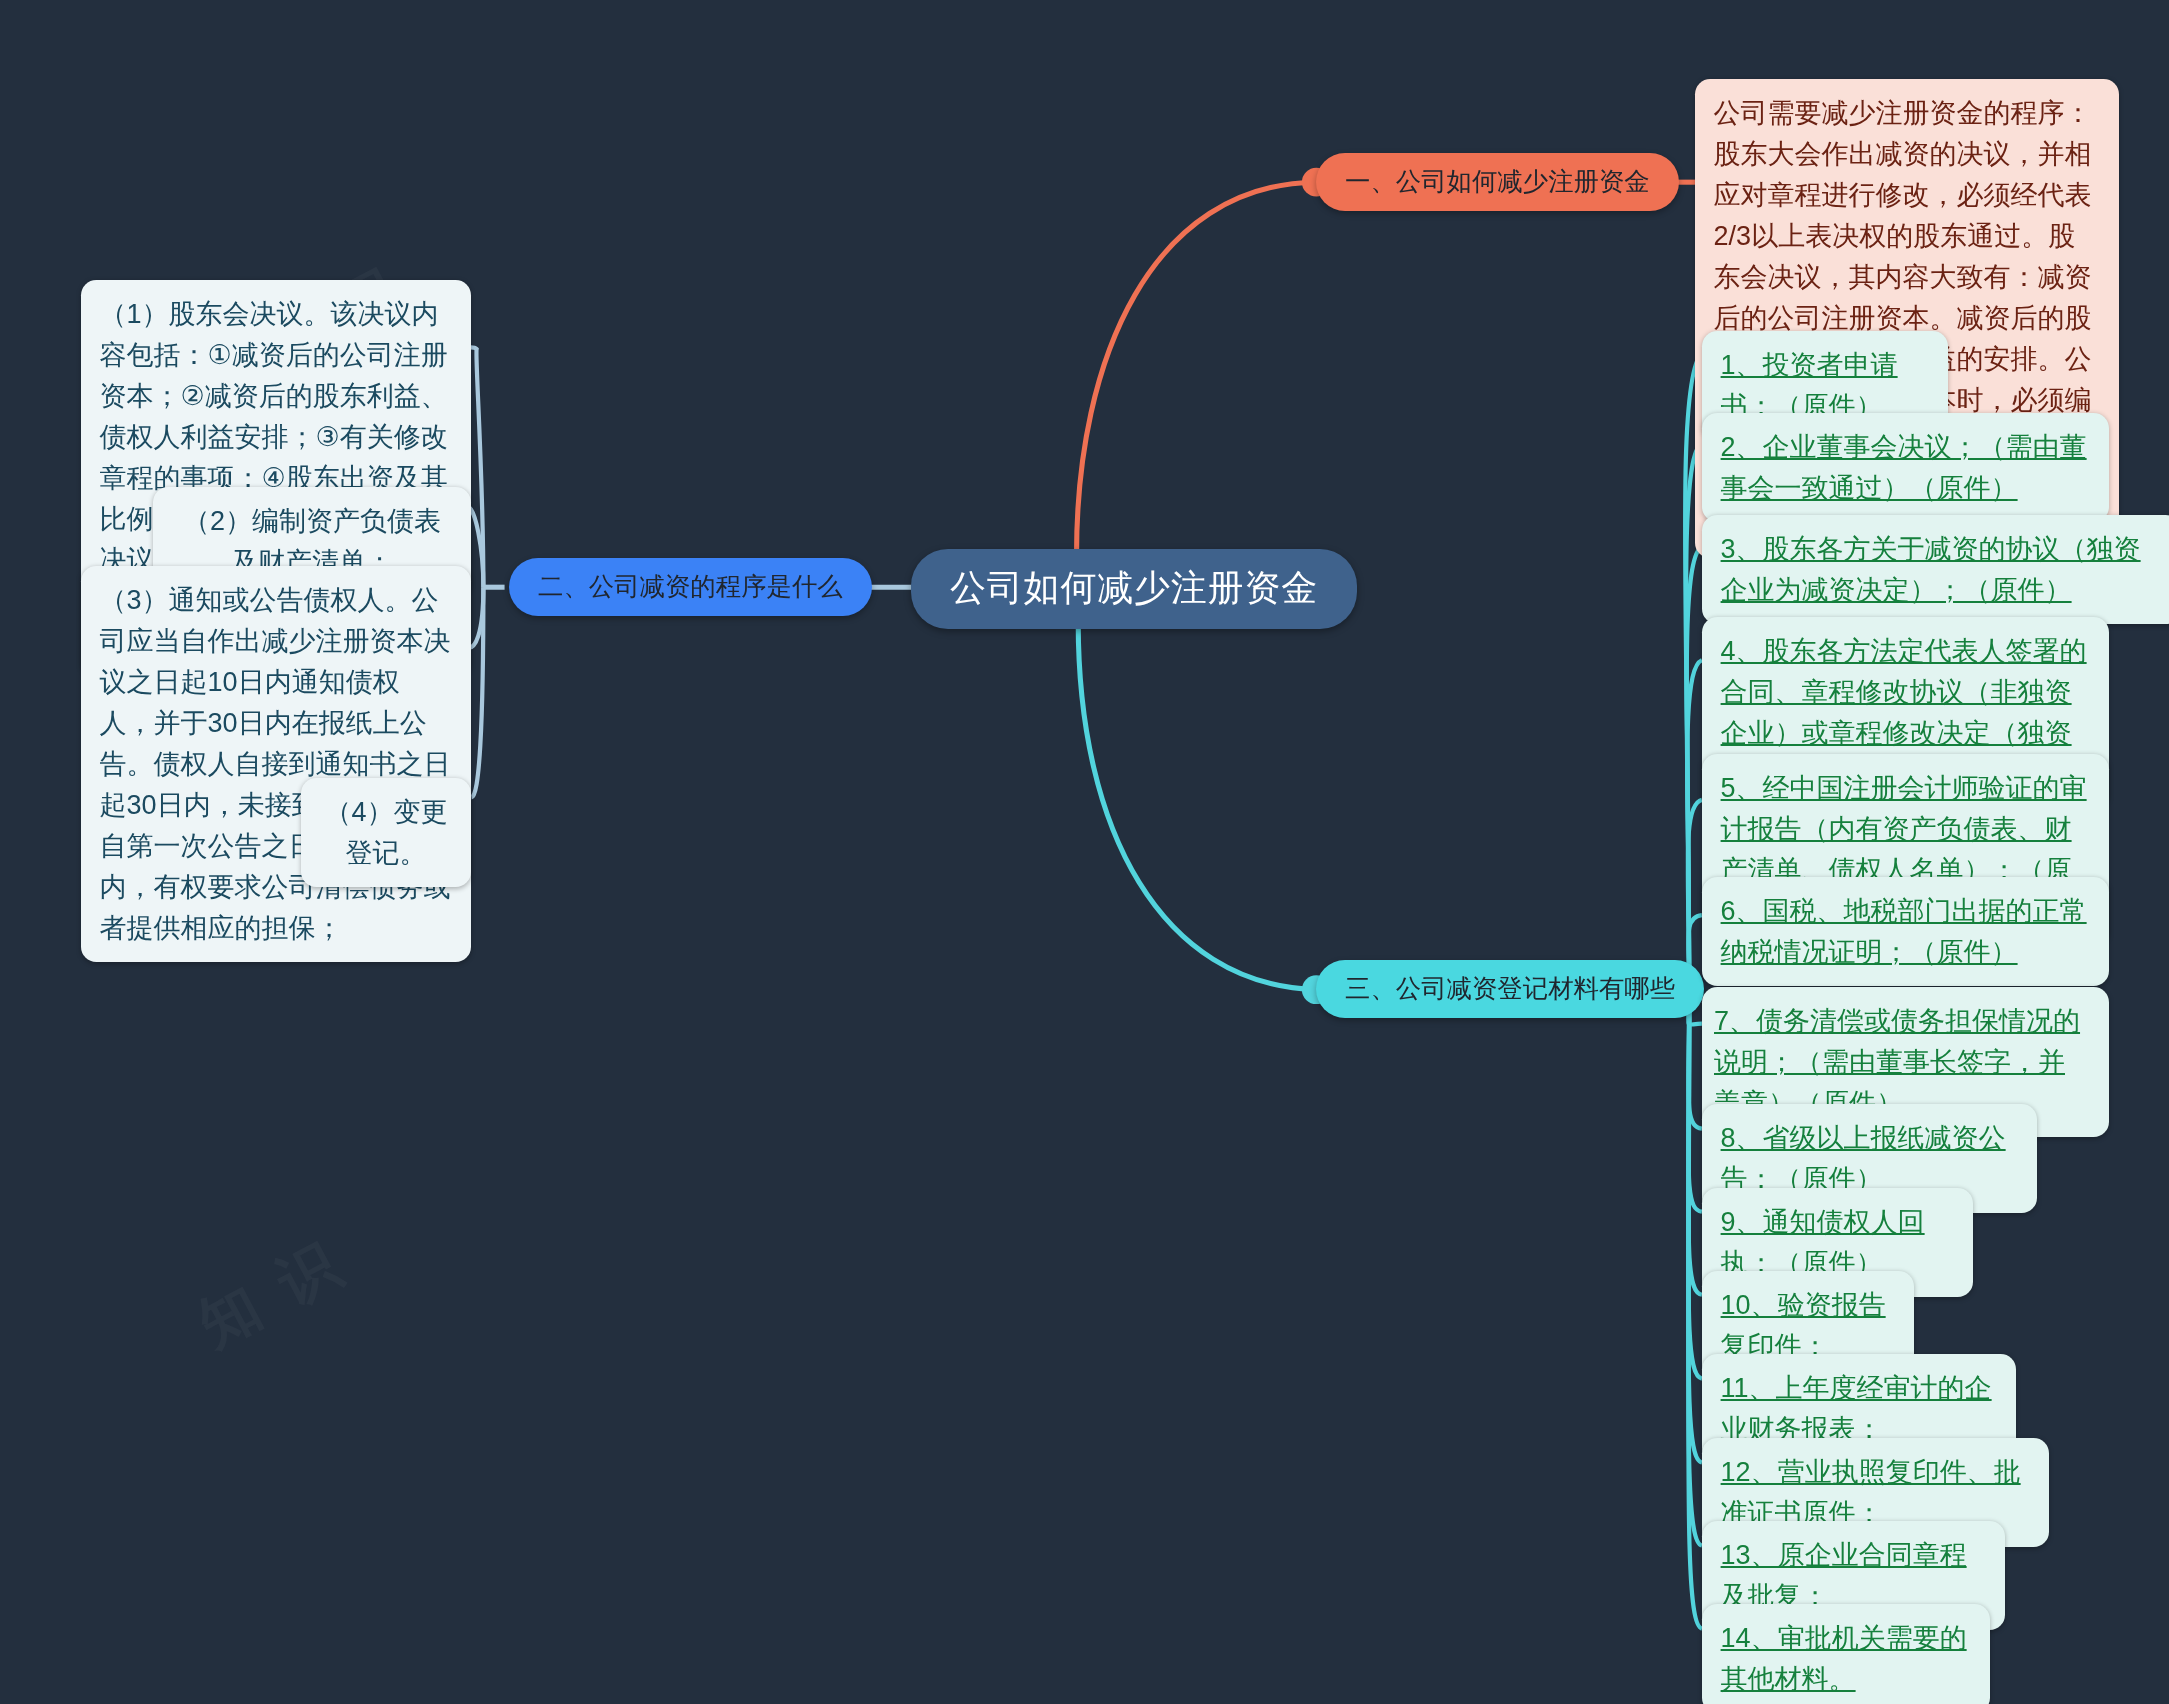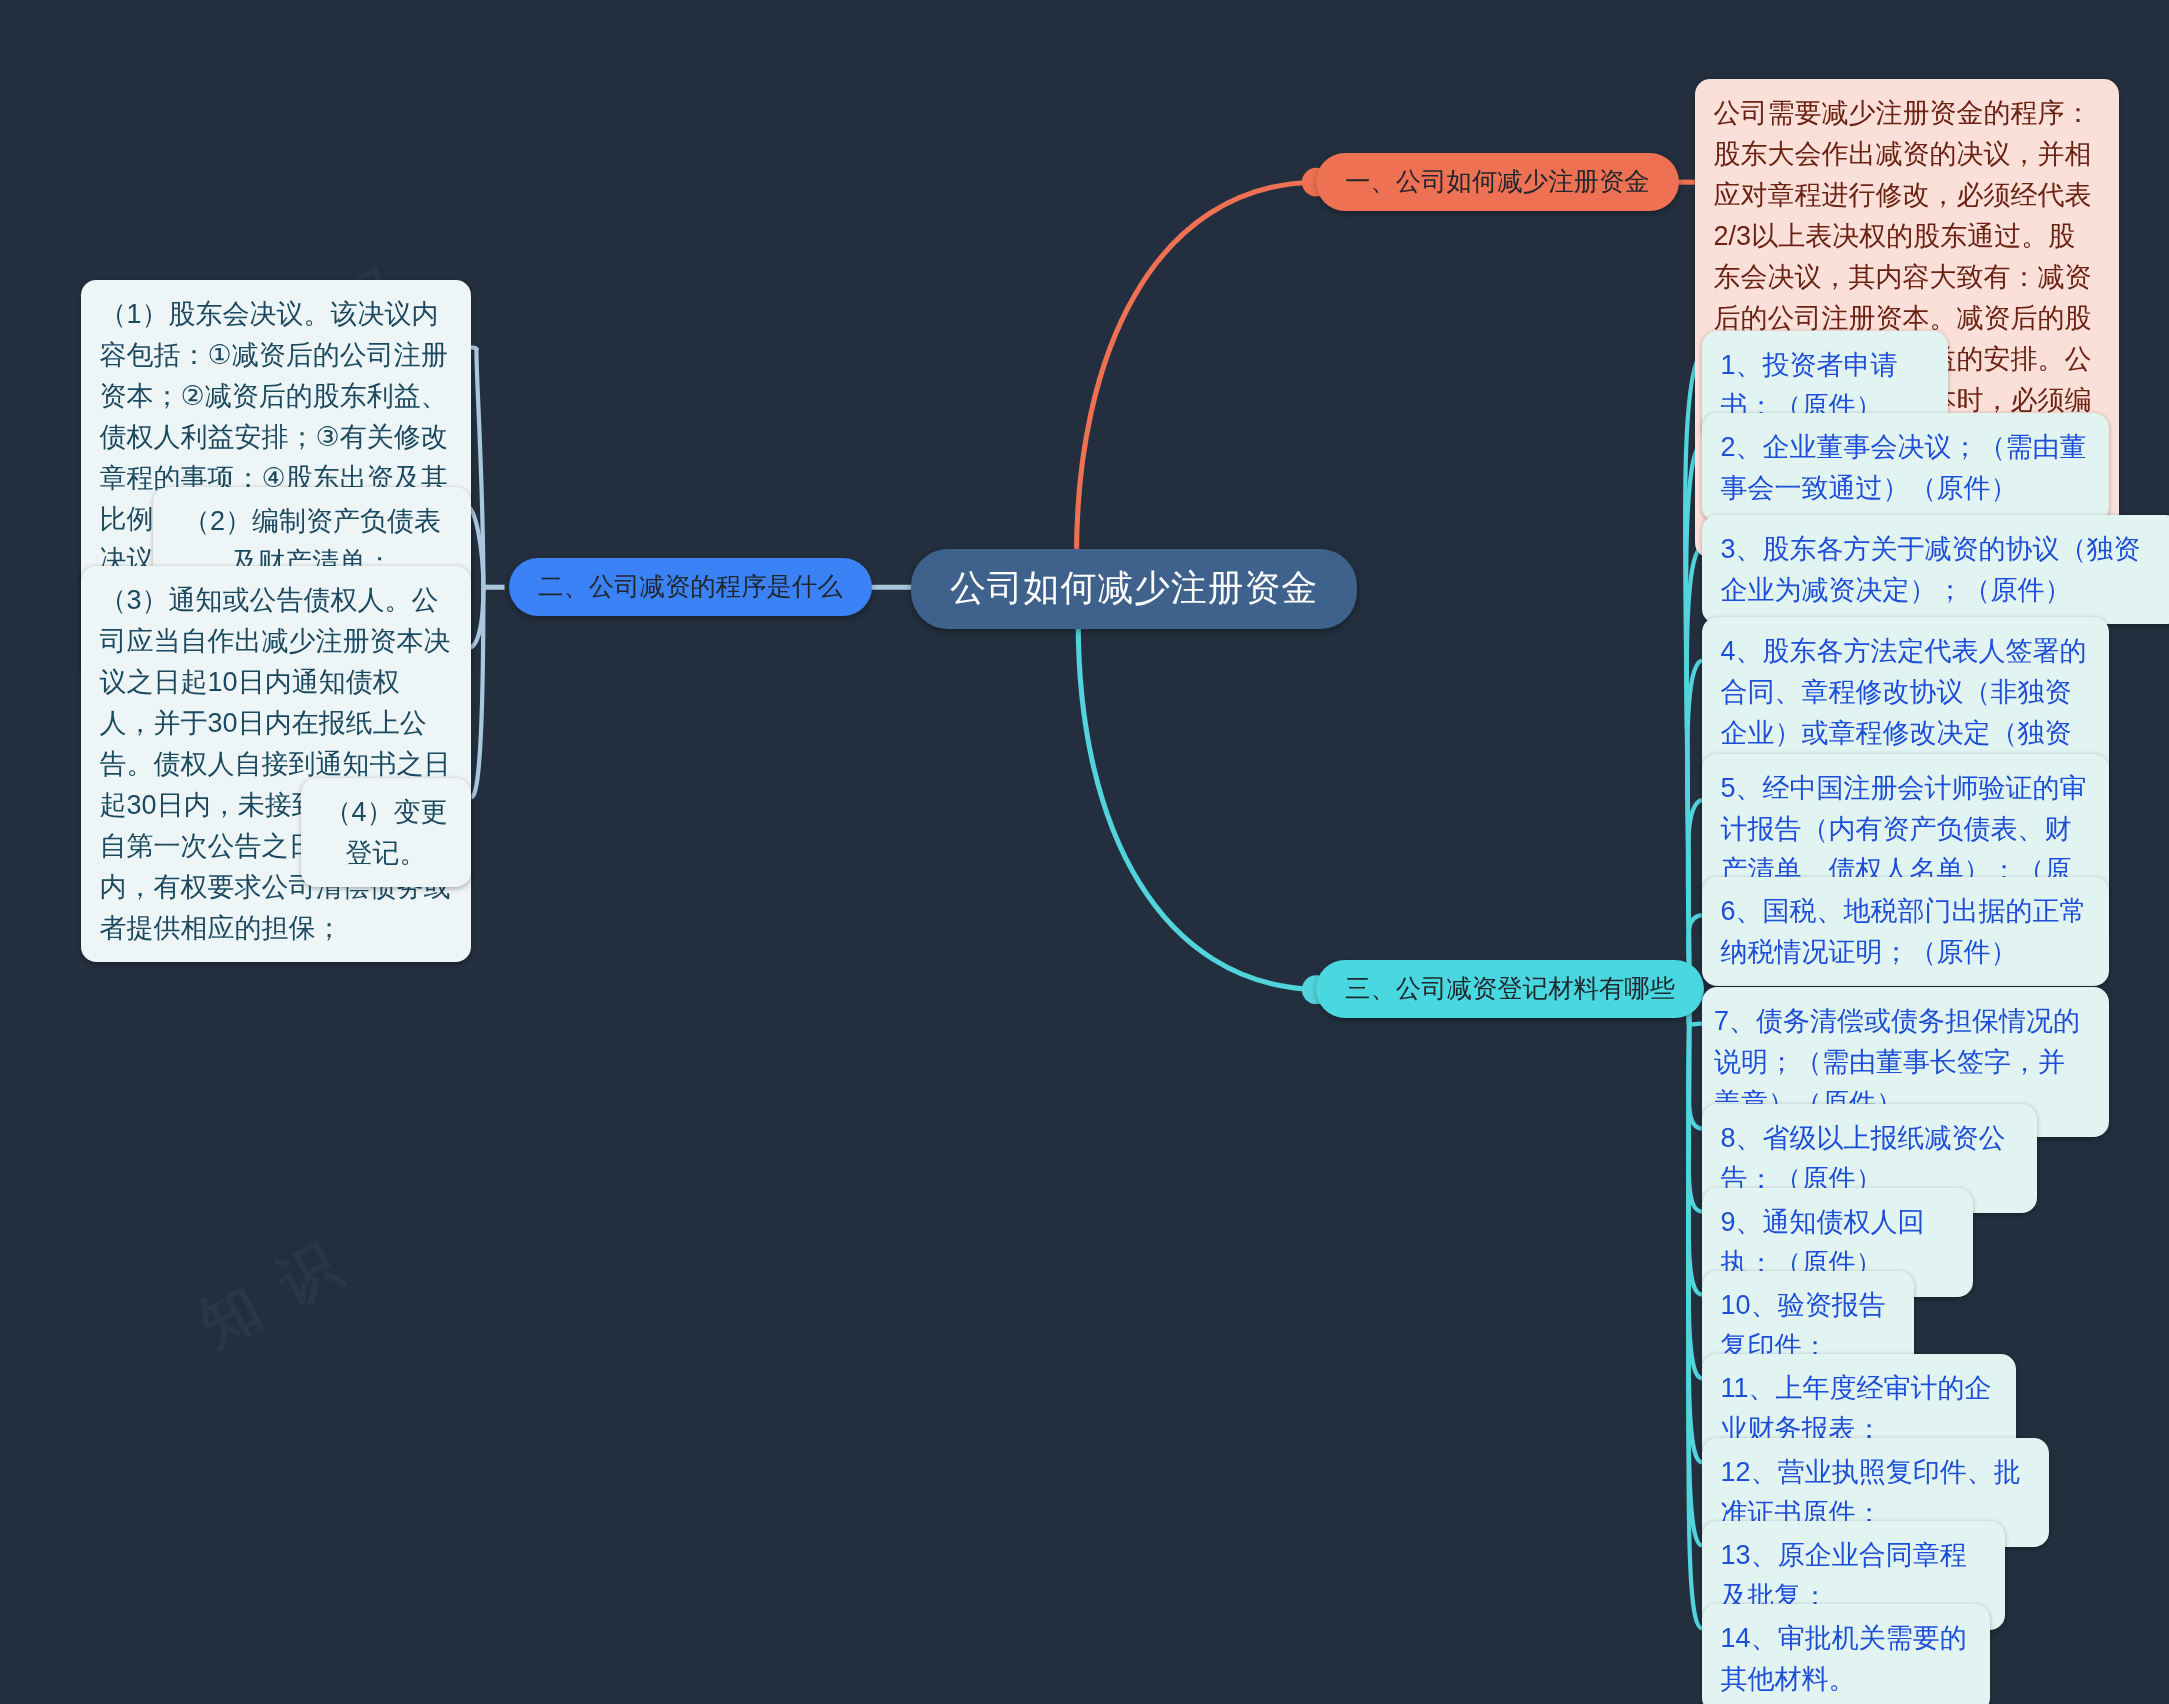--- a/index.html
+++ b/index.html
@@ -73,21 +73,22 @@
   .leaf.peach {
     background: #fae0d8;
     color: #6b2213;
   }
   .leaf.pale {
     background: #eef5f7;
     color: #1b4a60;
   }
   .leaf.mint {
     background: #e2f4f1;
-    color: #1d4ed8;
+    color: #15803d;
+    text-decoration: underline;
   }
 
   
   .wm {
     position: absolute;
     color: rgba(255,255,255,0.035);
     font-size: 59px;
     font-weight: bold;
     letter-spacing: 6.8px;
     transform: rotate(-28deg);

